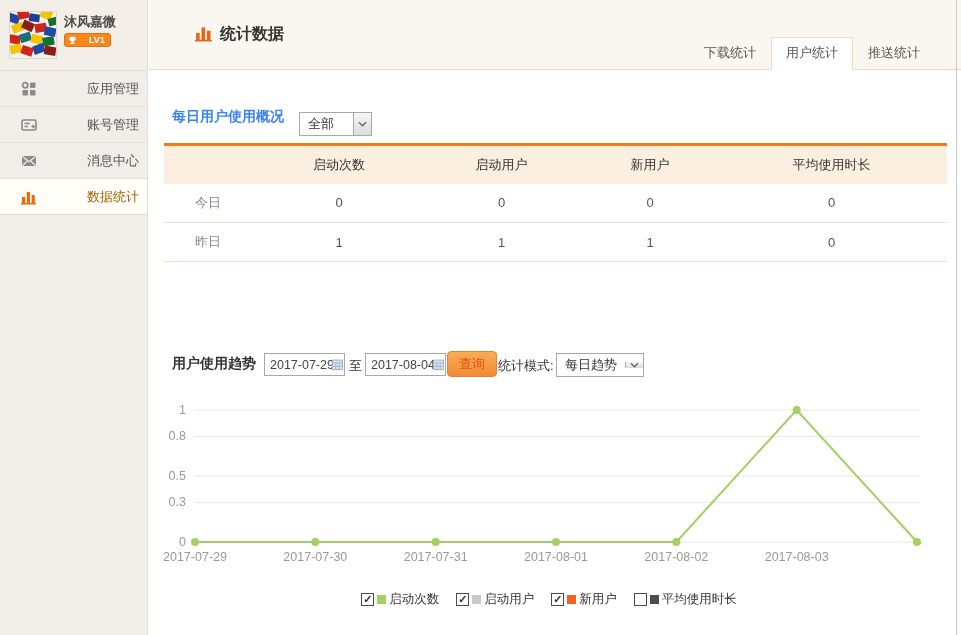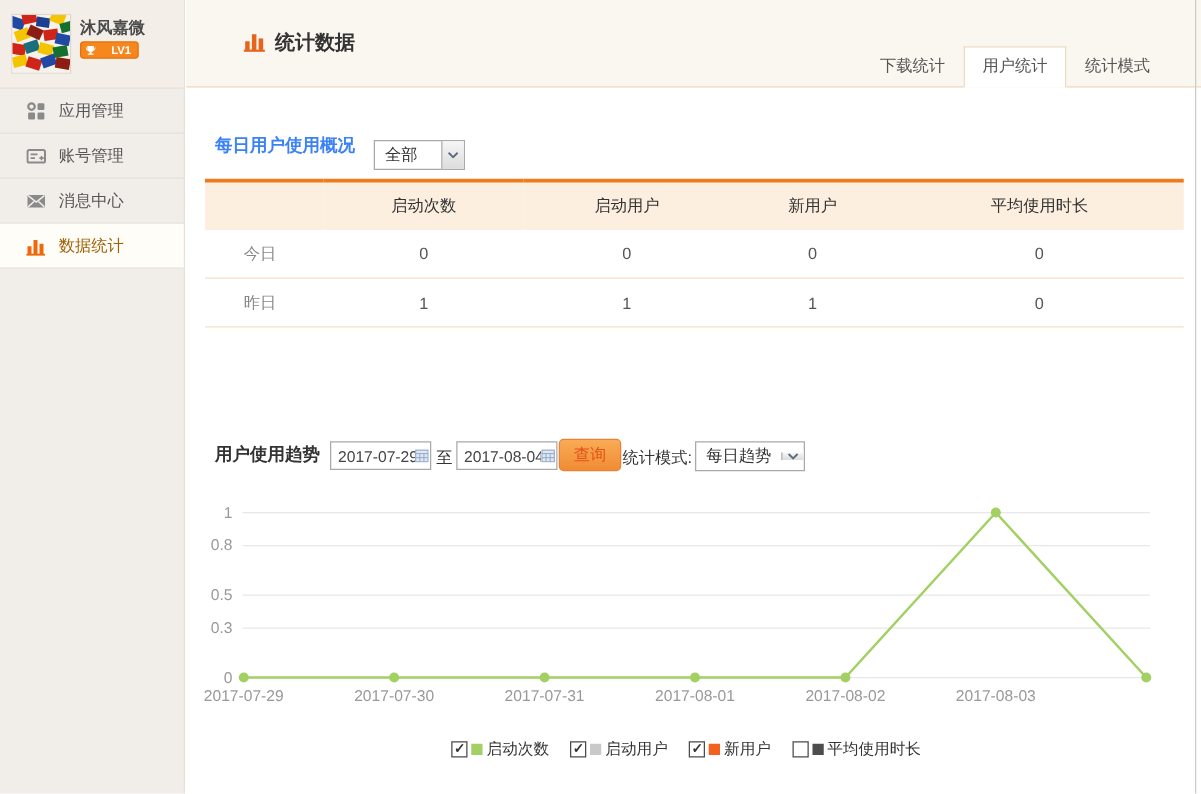--- a/index.html
+++ b/index.html
@@ -8,21 +8,21 @@
   .page { position:absolute; inset:0; width:961px; height:635px; background:#fff; }
   .right-edge { position:absolute; left:956px; top:0; width:1px; height:635px; background:#ccc; }
 
   
   .sidebar { position:absolute; left:0; top:0; width:148px; height:635px; background:#f1eeea; border-right:1px solid #e6e0d8; }
   .logo-area { height:71px; position:relative; background:#f3eee7; border-bottom:1px solid #e6e0d8; }
   .logo { position:absolute; left:9px; top:11px; width:48px; height:48px; border:1px solid #ddd6cc; background:#fff; }
   .app-name { position:absolute; left:64px; top:13px; font-size:13px; font-weight:bold; color:#4a4a4a; }
   .lv-badge { position:absolute; left:64px; top:33px; background:#f6871d; border:1px solid #e4720c; border-radius:3px; color:#fff; font-size:9px; font-weight:bold; padding:1px 5px 1px 3px; display:inline-flex; align-items:center; gap:12px; }
   .menu { }
-  .menu-item { height:36px; display:flex; align-items:center; padding-left:21px; font-size:13px; color:#555; border-bottom:1px solid #e5dfd6; cursor:pointer; }
+  .menu-item { height:36px; display:flex; align-items:center; padding-left:21px; font-size:13px; color:#555; border-bottom:1px solid #e5dfd6; cursor:pointer;gap:40px; }
   .menu-item .mi { width:16px; height:16px; margin-right:10px; color:#8a8a8a; flex:0 0 16px; }
   .menu-item.active { background:#fffdf8; color:#a16207; }
   .menu-item.active .mi { color:#f0680d; }
   .mi svg { width:100%; height:100%; display:block; }
 
   
   .header { position:absolute; left:149px; top:0; width:812px; height:70px; background:#faf6f0; border-bottom:1px solid #f2d8bc; }
   .page-title { position:absolute; left:46px; top:24px; display:flex; align-items:flex-start; gap:7px; }
   .page-title .ti { width:18px; height:18px; color:#e8641c; }
   .page-title .ti svg { width:100%; height:100%; display:block; }
@@ -158,21 +158,21 @@
             <rect x="5.8" y="3" width="3.2" height="11.5" fill="currentColor"></rect>
             <rect x="10.6" y="6" width="3.2" height="8.5" fill="currentColor"></rect>
             <rect x="0" y="14" width="15" height="1.5" fill="currentColor"></rect>
           </svg>
       </span>
       <span>统计数据</span>
     </div>
     <div class="tabs">
       <div class="tab">下载统计</div>
       <div class="tab active">用户统计</div>
-      <div class="tab">统计模式</div>
+      <div class="tab">推送统计</div>
     </div>
   </div>
 
   <div class="overview-bar">
     <span class="bold-label">每日用户使用概况</span>
     <div class="select">
       <span class="sval">全部</span>
       <span class="sarrow">
           <svg viewBox="0 0 10 6">
             <path d="M1 1l4 4 4-4" fill="none" stroke="currentColor" stroke-width="1.6"></path>

